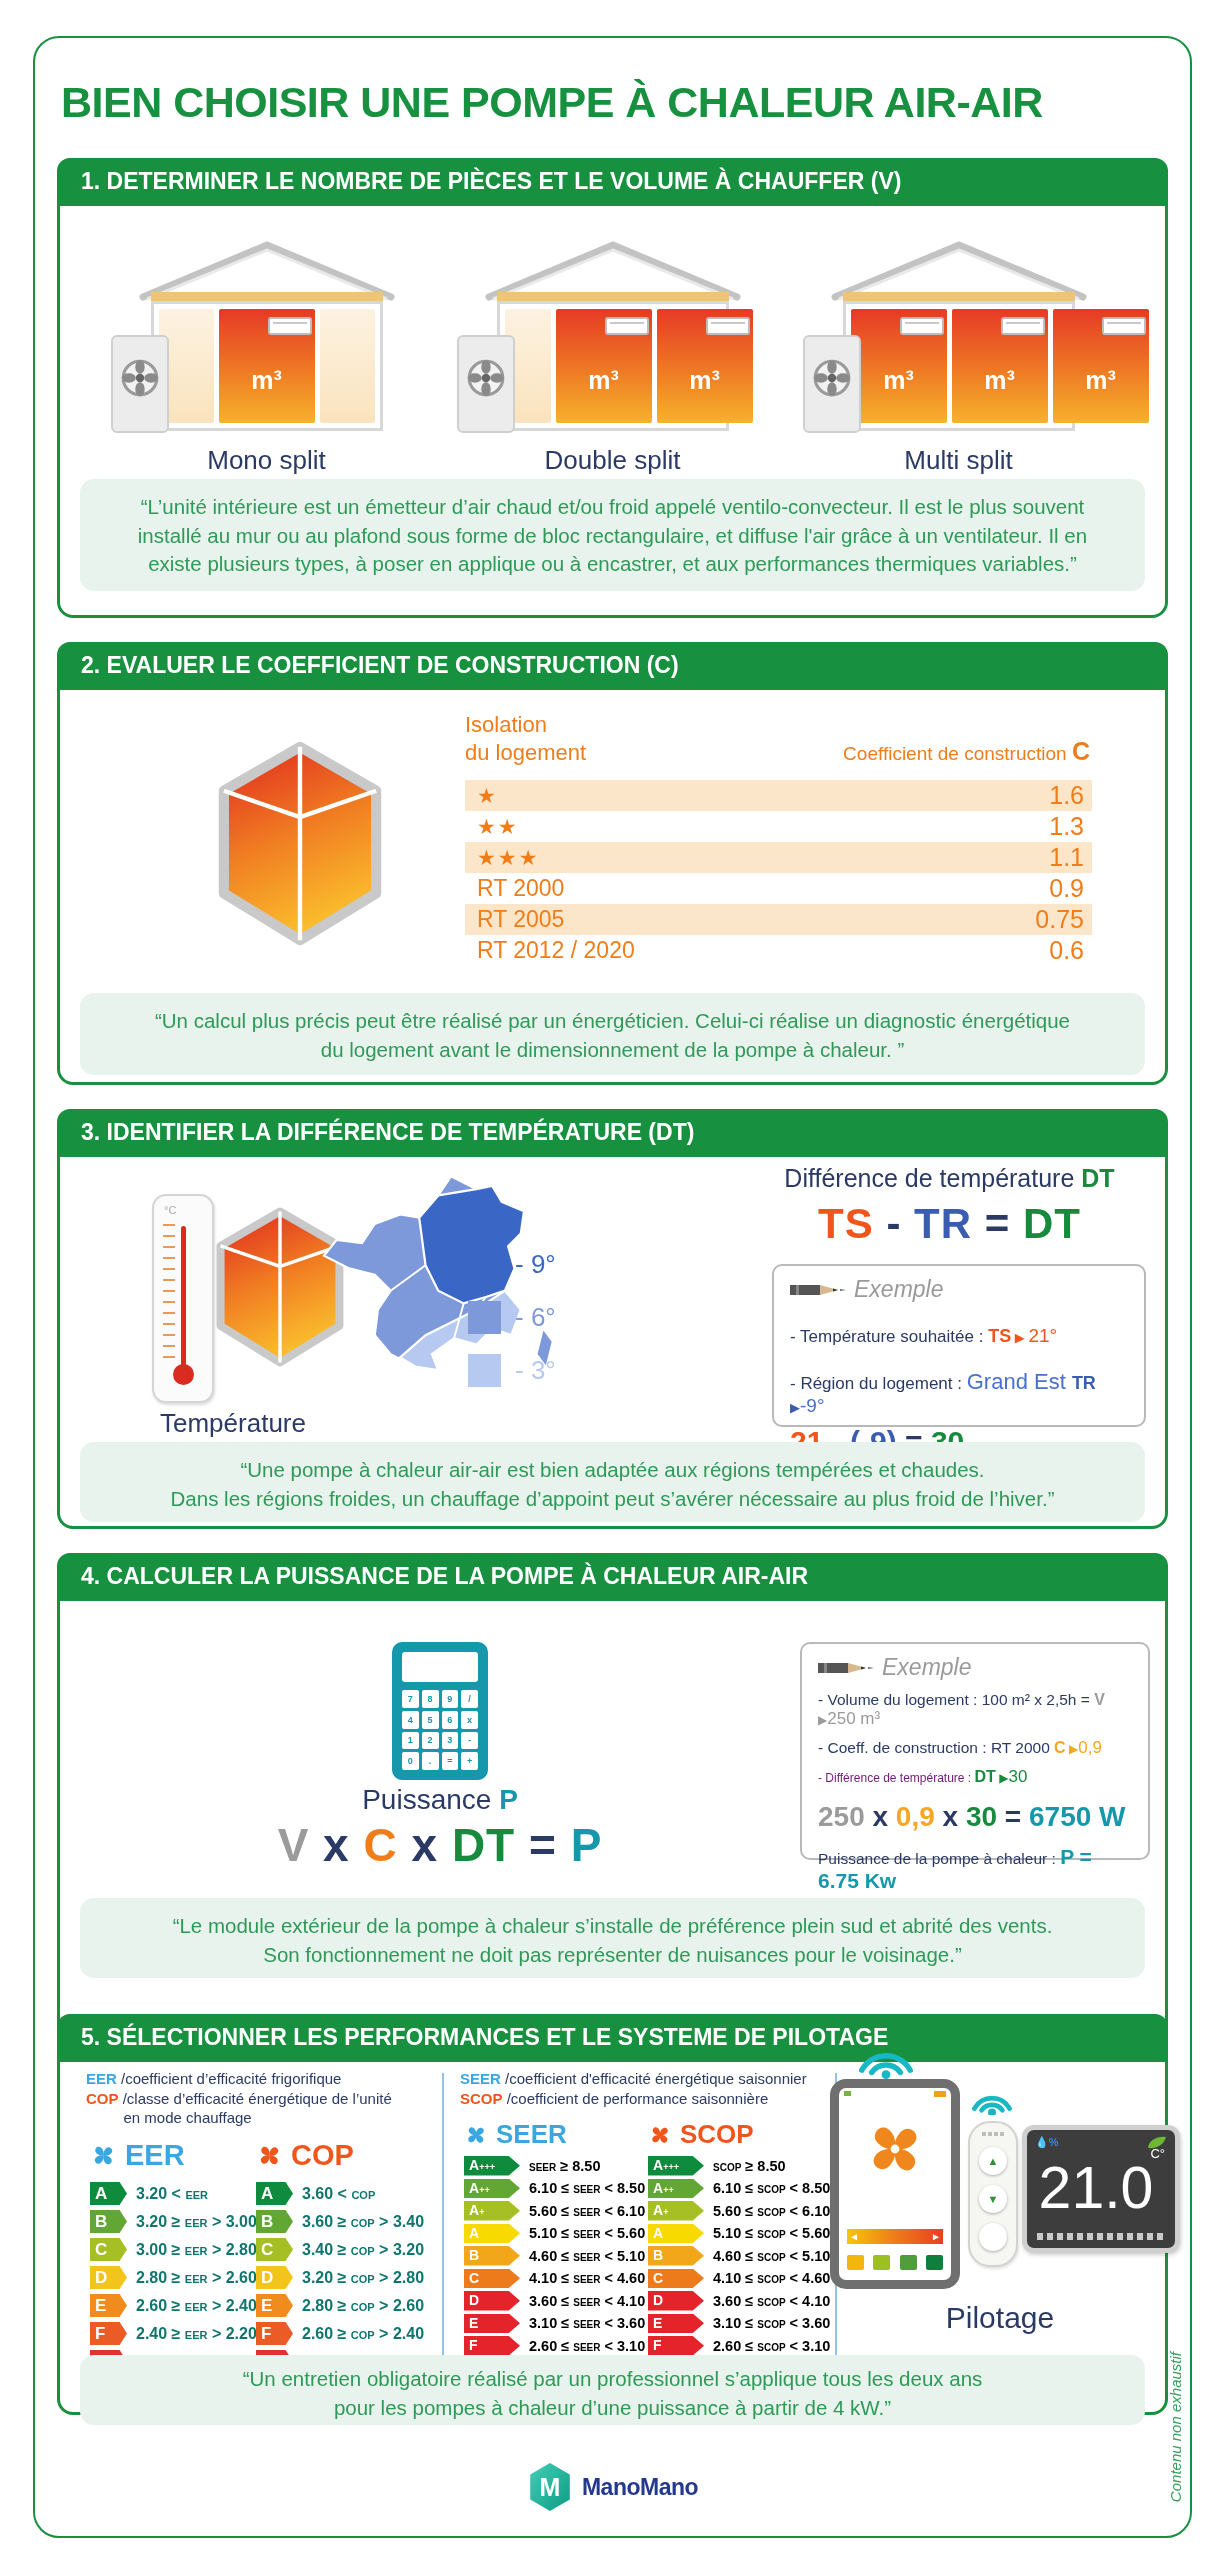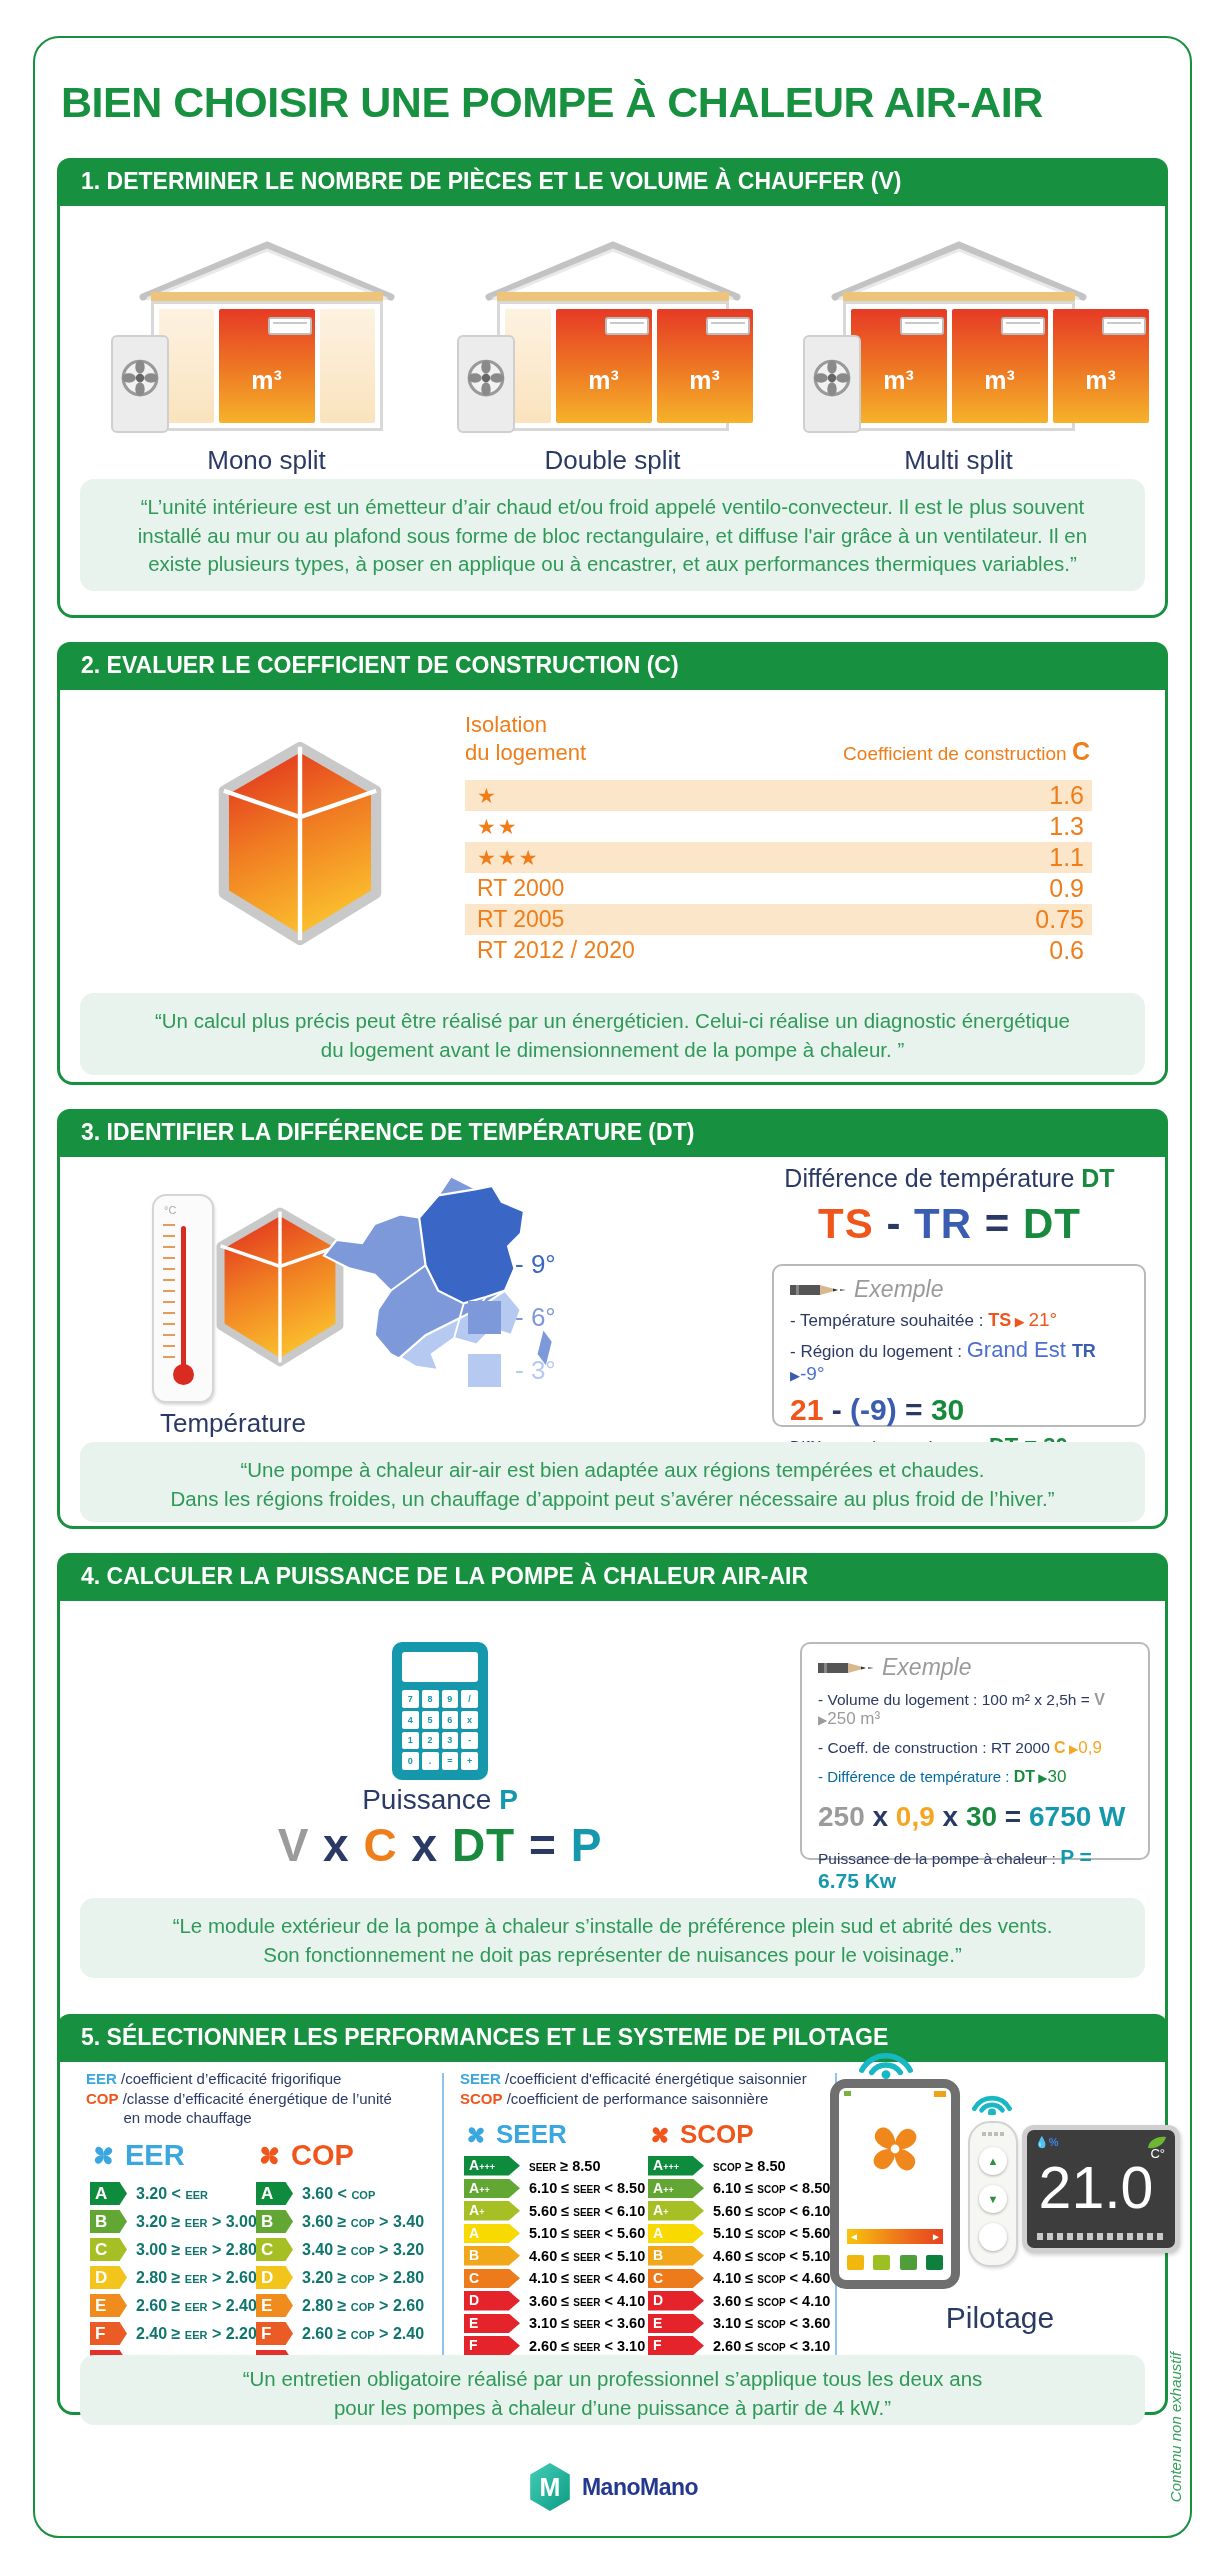--- a/index.html
+++ b/index.html
@@ -44,21 +44,21 @@
   .t-unit{position:absolute;top:8px;left:10px;font-size:11px;color:#aaa;}
   .t-scale{position:absolute;top:28px;left:9px;width:12px;bottom:40px;background:repeating-linear-gradient(180deg,#e89a5a 0 2px,transparent 2px 11px);}
   .t-line{position:absolute;top:30px;left:27px;width:5px;bottom:34px;background:#d92b1f;border-radius:3px;}
   .t-bulb{position:absolute;bottom:16px;left:19px;width:21px;height:21px;border-radius:50%;background:#d92b1f;}
   .legend{position:absolute;left:408px;top:136px;}
   .legend-row{display:flex;align-items:center;gap:14px;margin-bottom:20px;}
   .legend-box{width:33px;height:33px;}
   .legend-label{font-size:26px;}
   .ex-box{position:absolute;background:#fff;border:2px solid #b9b9b9;border-radius:10px;padding:10px 16px;box-sizing:border-box;}
   .ex-title{display:flex;align-items:center;gap:8px;color:#9a9a9a;font-size:23px;font-style:italic;}
-  .ex-line{margin-top:6px;}
+  .ex-line{margin-top:22px;}
   
   .calc-icon{position:absolute;left:332px;top:86px;width:96px;height:138px;background:#1598ab;border-radius:10px;}
   .calc-screen{position:absolute;top:10px;left:10px;right:10px;height:30px;background:#fff;border-radius:3px;}
   .calc-keys{position:absolute;top:48px;left:10px;right:10px;bottom:10px;display:grid;grid-template-columns:repeat(4,1fr);gap:3px;}
   .calc-key{background:#fff;border-radius:2px;color:#1598ab;font-size:9px;font-weight:bold;display:flex;align-items:center;justify-content:center;}
   
   .rt-title{display:flex;align-items:center;gap:8px;font-size:29px;font-weight:bold;margin-bottom:10px;}
   .r-row{display:flex;align-items:center;gap:9px;}
   .badge{color:#fff;font-weight:bold;display:inline-flex;align-items:baseline;justify-content:flex-start;padding-left:5px;box-sizing:border-box;clip-path:polygon(0 0,80% 0,100% 50%,80% 100%,0 100%);}
   .row7{margin-bottom:5px;}
@@ -364,21 +364,21 @@
           <rect x="0" y="3" width="30" height="10" fill="#555"></rect>
             <rect x="6" y="3" width="3" height="10" fill="#888"></rect>
           <polygon points="30,3 48,8 30,13" fill="#d8b88f"></polygon>
             <polygon points="43,6.6 48,8 43,9.4" fill="#333"></polygon>
           <polygon points="50,7 56,8 50,9" fill="#666"></polygon>
         </svg>
         <span>Exemple</span>
       </div>
       <div class="ex-line parts" id="s4-ex-line1" style="margin-top:10px;"><span style="color: rgb(43, 58, 100); font-size: 15.5px;">- Volume du logement : 100 m² x 2,5h = </span><span style="color: rgb(155, 155, 155); font-size: 16px; font-weight: bold;">V</span><span style="color: rgb(155, 155, 155); font-size: 12px;"> ▶</span><span style="color: rgb(155, 155, 155); font-size: 17px;">250 m³</span></div>
       <div class="ex-line parts" id="s4-ex-line2" style="margin-top:9px;"><span style="color: rgb(43, 58, 100); font-size: 15.5px;">- Coeff. de construction : RT 2000 </span><span style="color: rgb(245, 166, 35); font-size: 16px; font-weight: bold;">C</span><span style="color: rgb(245, 166, 35); font-size: 12px;"> ▶</span><span style="color: rgb(245, 166, 35); font-size: 17px;">0,9</span></div>
-      <div class="ex-line parts" id="s4-ex-line3" style="margin-top:9px;"><span style="color: #0369a1; font-size: 15px;">- Différence de température : </span><span style="color: rgb(24, 138, 61); font-size: 16px; font-weight: bold;">DT</span><span style="color: rgb(24, 138, 61); font-size: 12px;"> ▶</span><span style="color: rgb(24, 138, 61); font-size: 17px;">30</span></div>
+      <div class="ex-line parts" id="s4-ex-line3" style="margin-top:9px;"><span style="color: #701a75; font-size: 12px;">- Différence de température : </span><span style="color: rgb(24, 138, 61); font-size: 16px; font-weight: bold;">DT</span><span style="color: rgb(24, 138, 61); font-size: 12px;"> ▶</span><span style="color: rgb(24, 138, 61); font-size: 17px;">30</span></div>
       <div class="ex-line parts" id="s4-ex-calc" style="margin-top:14px;"><span style="color: rgb(155, 155, 155); font-size: 28px; font-weight: bold;">250</span><span style="color: rgb(43, 58, 100); font-size: 28px; font-weight: bold;"> x </span><span style="color: rgb(245, 166, 35); font-size: 28px; font-weight: bold;">0,9</span><span style="color: rgb(43, 58, 100); font-size: 28px; font-weight: bold;"> x </span><span style="color: rgb(24, 138, 61); font-size: 28px; font-weight: bold;">30</span><span style="color: rgb(43, 58, 100); font-size: 28px; font-weight: bold;"> = </span><span style="color: rgb(21, 152, 171); font-size: 28px; font-weight: bold;">6750 W</span></div>
       <div class="ex-line parts" id="s4-ex-result" style="margin-top:12px;"><span style="color: rgb(43, 58, 100); font-size: 15.5px;">Puissance de la pompe à chaleur : </span><span style="color: rgb(21, 152, 171); font-size: 21px; font-weight: bold;">P = 6.75 Kw</span></div>
     </div>
 
     <div class="quote" style="top:342px;height:80px;">“Le module extérieur de la pompe à chaleur s’installe de préférence plein sud et abrité des vents.
 Son fonctionnement ne doit pas représenter de nuisances pour le voisinage.”</div>
   </div>
 
   <div class="section" style="top:1976px;height:401px;">
     <div class="sec-header">5. SÉLECTIONNER LES PERFORMANCES ET LE SYSTEME DE PILOTAGE</div>

